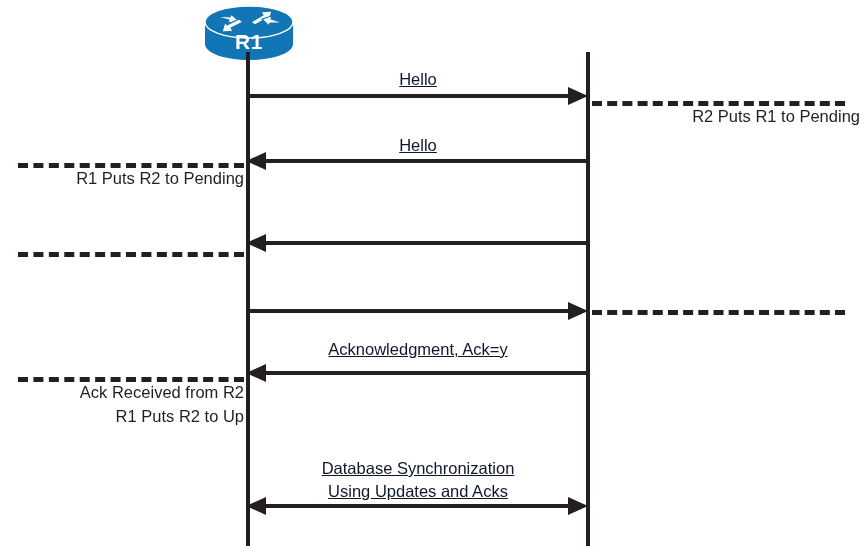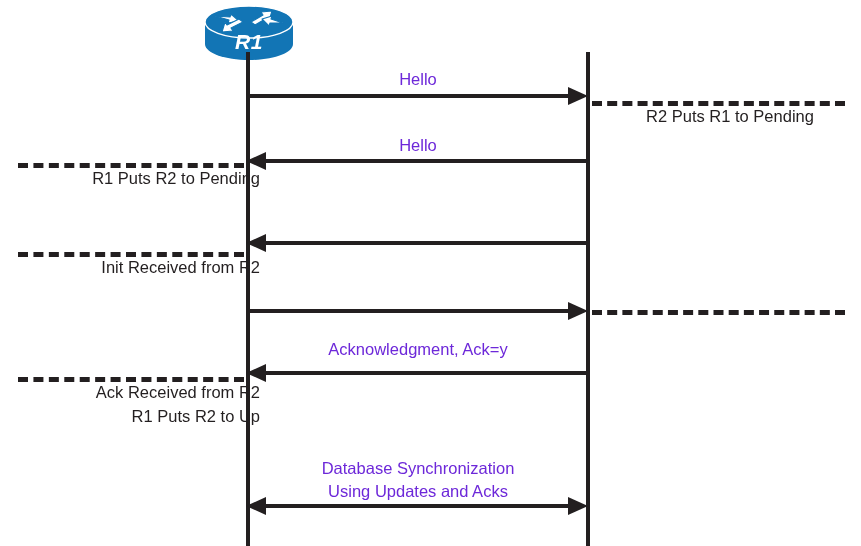--- a/index.html
+++ b/index.html
@@ -29,21 +29,20 @@
     position: absolute;
     left: 0;
     top: 26px;
     width: 92px;
     text-align: center;
     font-size: 21px;
     font-weight: bold;
     color: #ffffff;
     letter-spacing: 0.5px;
     pointer-events: none;
-    font-style: italic;
   }
 
   
   .lifeline {
     position: absolute;
     width: 4px;
     background: #231f20;
   }
 
   
@@ -66,42 +65,43 @@
     border-top: 9px solid transparent;
     border-bottom: 9px solid transparent;
     border-right: 20px solid #231f20;
   }
 
   
   .msg-label {
     position: absolute;
     text-align: center;
     font-size: 16.5px;
-    color: #6d28d9;
+    color: #0f172a;
     line-height: 23px;
     white-space: nowrap;
+    text-decoration: underline;
   }
 
   
   .dashed-line {
     position: absolute;
     height: 0;
     border-top: 5px dashed #231f20;
   }
 
   
   .note {
     position: absolute;
     font-size: 16.5px;
     color: #231f20;
     line-height: 24px;
     white-space: nowrap;
   }
-  .note.left-note  { text-align: right; margin-left: 16px; }
-  .note.right-note { text-align: center; }
+  .note.left-note  { text-align: right; }
+  .note.right-note { text-align: right; }
 </style>
 </head>
 <body>
 
 <div id="canvas">
 
   <div class="router" style="left:203px; top:4px;">
     <svg width="92" height="56" viewBox="0 0 92 56">
 
       <path d="M2,18 L2,40 C2,49 22,56 46,56 C70,56 90,49 90,40 L90,18 Z" fill="#1275b5"></path>
@@ -142,23 +142,20 @@
 
   <div class="dashed-line" style="left:18px; top:163px; width:226px;"></div>
   <div class="note left-note" style="left:0px; top:166px; width:244px;">
     <div>R1 Puts R2 to Pending</div>
   </div>
 
   <div class="msg-line" style="left:266px; top:241px; width:322px;"></div>
   <div class="arrowhead left" style="left:246px; top:234px;"></div>
 
   <div class="dashed-line" style="left:18px; top:252px; width:226px;"></div>
-  <div class="note left-note" style="left:0px; top:255px; width:244px;">
-    <div>Init Received from R2</div>
-  </div>
 
   <div class="msg-line" style="left:248px; top:309px; width:322px;"></div>
   <div class="arrowhead right" style="left:568px; top:302px;"></div>
 
   <div class="dashed-line" style="left:592px; top:310px; width:253px;"></div>
 
   <div class="msg-label" style="left:248px; top:338px; width:340px;">Acknowledgment, Ack=y</div>
   <div class="msg-line" style="left:266px; top:371px; width:322px;"></div>
   <div class="arrowhead left" style="left:246px; top:364px;"></div>
 

